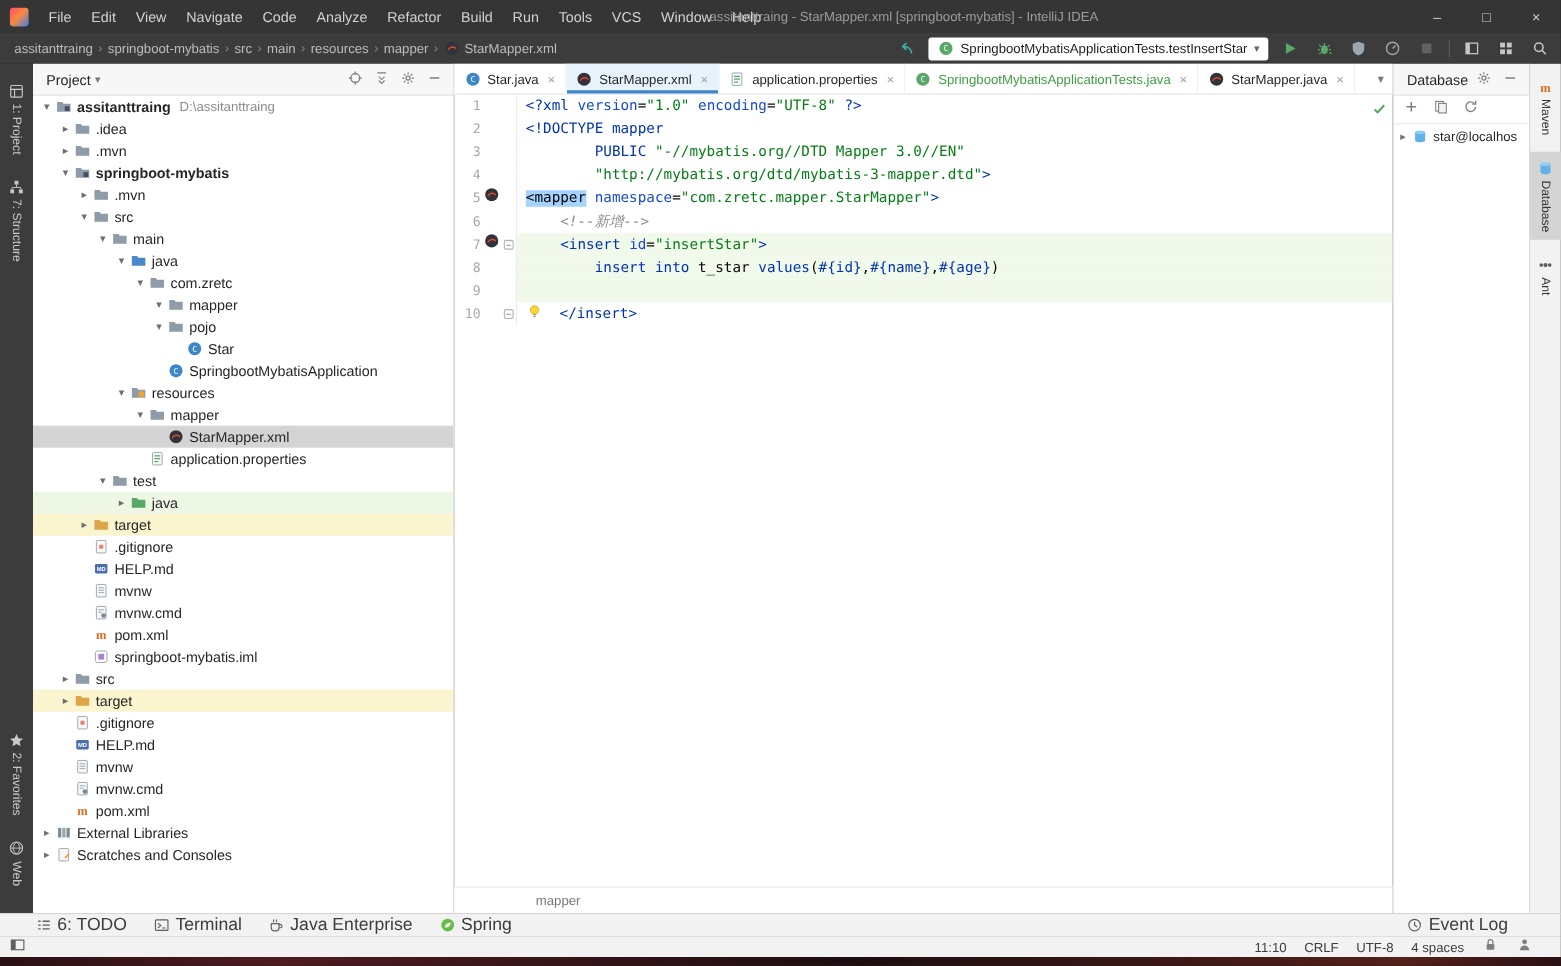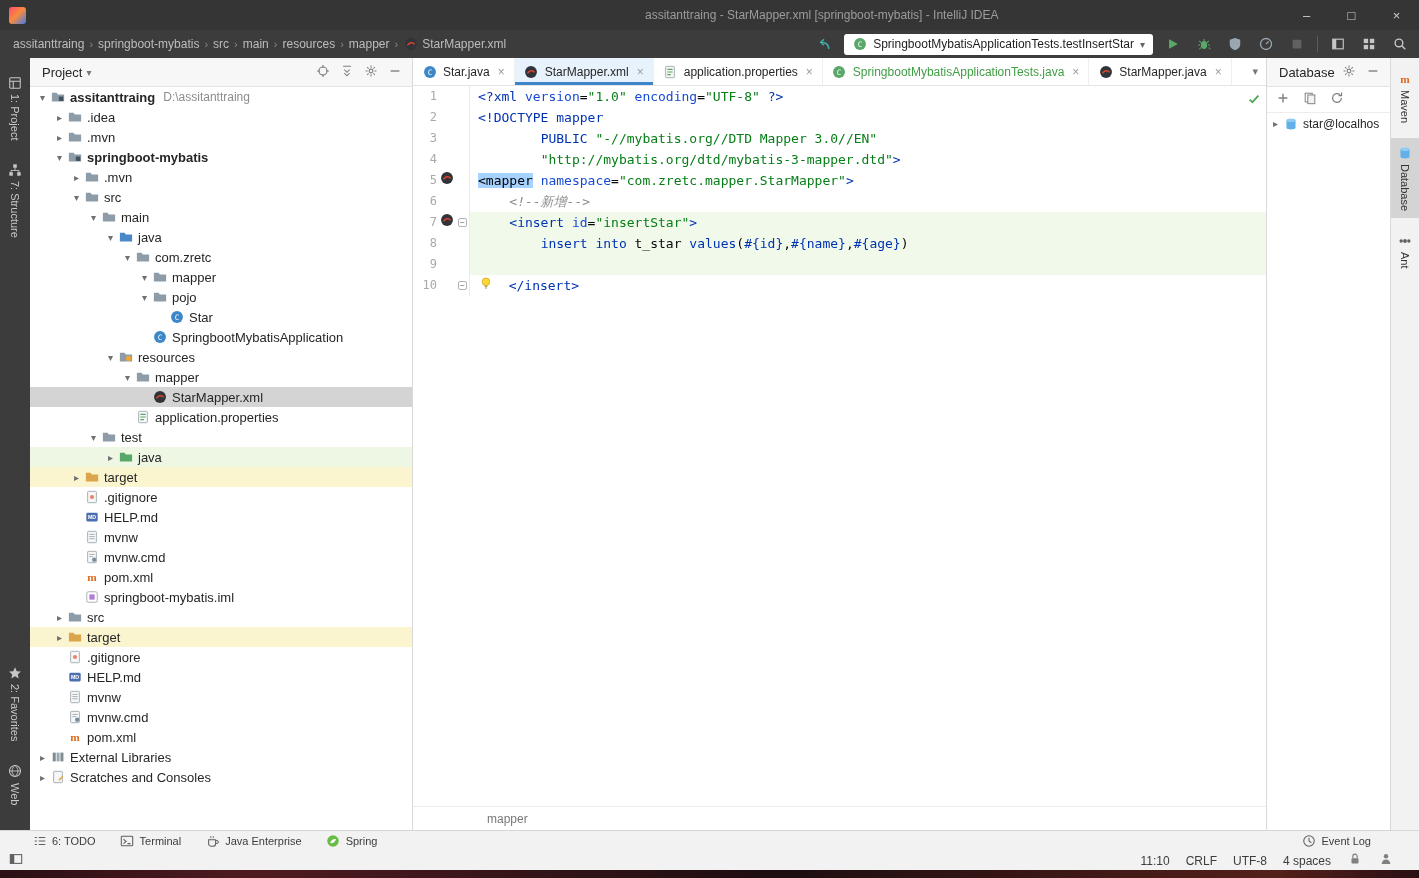--- a/index.html
+++ b/index.html
@@ -83,36 +83,51 @@
   .caret{display:inline-block;width:1.5px;height:15px;background:#111;vertical-align:-3px;margin-left:1px}
   .inspect-ok{position:absolute;right:5px;top:5px}
   .ed-breadcrumb{position:absolute;left:0;right:0;bottom:0;height:24px;border-top:1px solid #ececec;display:flex;align-items:center;padding-left:74px;font-size:12px;color:#787878;background:#fff}
 
   
   .db-panel{position:absolute;left:1266px;top:58px;width:124px;height:772px;background:#fff;border-left:1px solid #d9d9d9;overflow:hidden}
   .db-toolbar{height:26px;display:flex;align-items:center;gap:12px;padding:0 8px;border-bottom:1px solid #ececec}
   .db-row{height:21px;display:flex;align-items:center;gap:5px;padding-left:6px;font-size:12px;color:#262626;white-space:nowrap}
 
   
-  .bottom-bar{position:absolute;left:0;top:830px;width:1419px;height:21px;background:#f2f2f2;border-top:1px solid #d6d6d6;display:flex;align-items:center;font-size:11px;color:#3c3c3c}
+  .bottom-bar{position:absolute;left:0;top:830px;width:1419px;height:21px;background:#f2f2f2;border-top:1px solid #d6d6d6;display:flex;align-items:center;font-size:16px;color:#3c3c3c}
   .bb-left{display:flex;gap:24px;margin-left:32px}
   .bb-right{margin-left:auto;margin-right:48px;display:flex;gap:18px}
   .bb-item{display:flex;align-items:center;gap:5px}
   .status-bar{position:absolute;left:0;top:851px;width:1419px;height:19px;background:#f2f2f2;display:flex;align-items:center;font-size:12px;color:#3c3c3c}
   .sb-left{margin-left:8px;display:flex;align-items:center}
   .sb-right{margin-left:auto;margin-right:26px;display:flex;align-items:center;gap:16px}
   .desktop-edge{position:absolute;left:0;top:870px;width:1419px;height:8px;background:linear-gradient(90deg,#2a0f14,#4e1b20 18%,#1c0d10 55%,#54201a 90%,#2a0f14)}
 </style>
 </head>
 <body>
 
 <div class="screen">
 
   <div class="titlebar">
     <div class="logo"></div>
+    <div class="menu" id="menu">
+        <span>File</span>
+        <span>Edit</span>
+        <span>View</span>
+        <span>Navigate</span>
+        <span>Code</span>
+        <span>Analyze</span>
+        <span>Refactor</span>
+        <span>Build</span>
+        <span>Run</span>
+        <span>Tools</span>
+        <span>VCS</span>
+        <span>Window</span>
+        <span>Help</span>
+      </div>
     <div class="win-title">assitanttraing - StarMapper.xml [springboot-mybatis] - IntelliJ IDEA</div>
     <div class="win-controls">
       <div class="wbtn">–</div>
       <div class="wbtn">□</div>
       <div class="wbtn">×</div>
     </div>
   </div>
 
   <div class="navbar">
     <div class="crumbs" id="crumbs">

